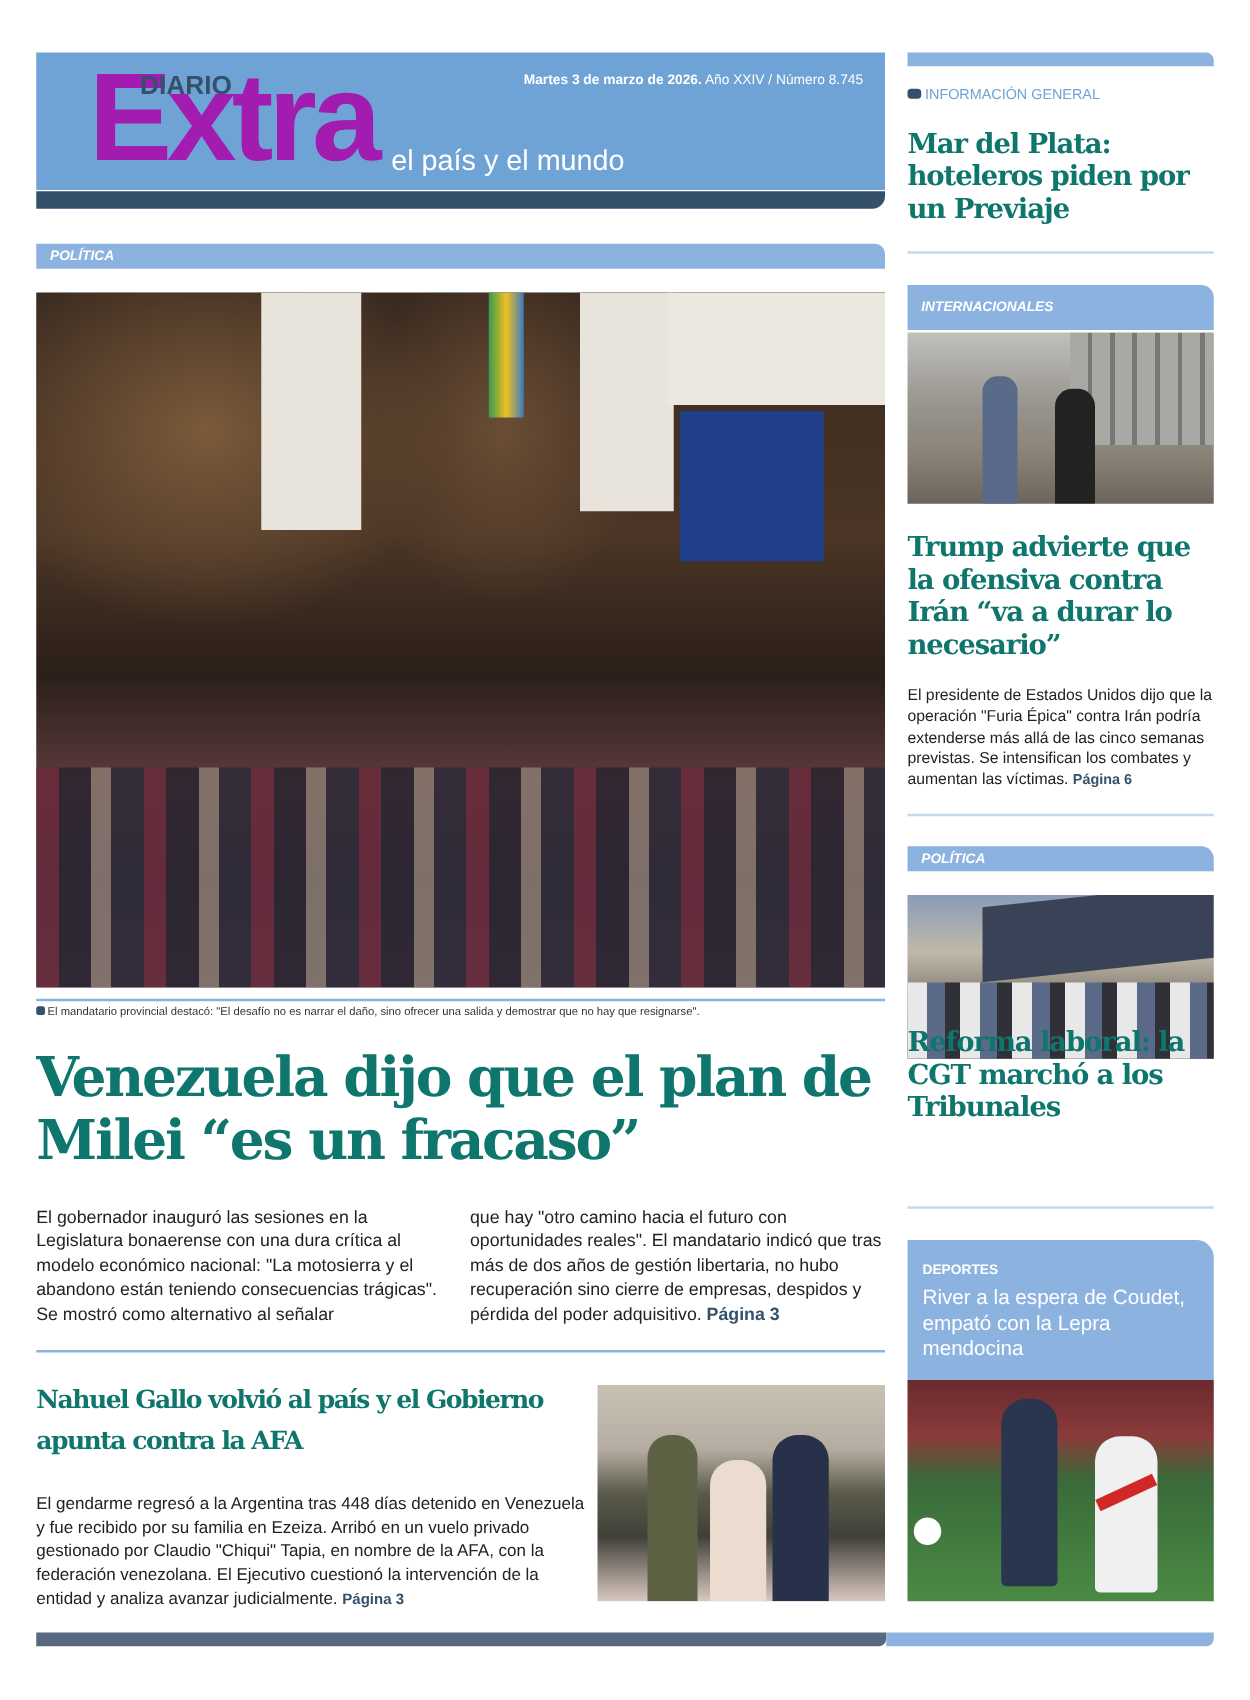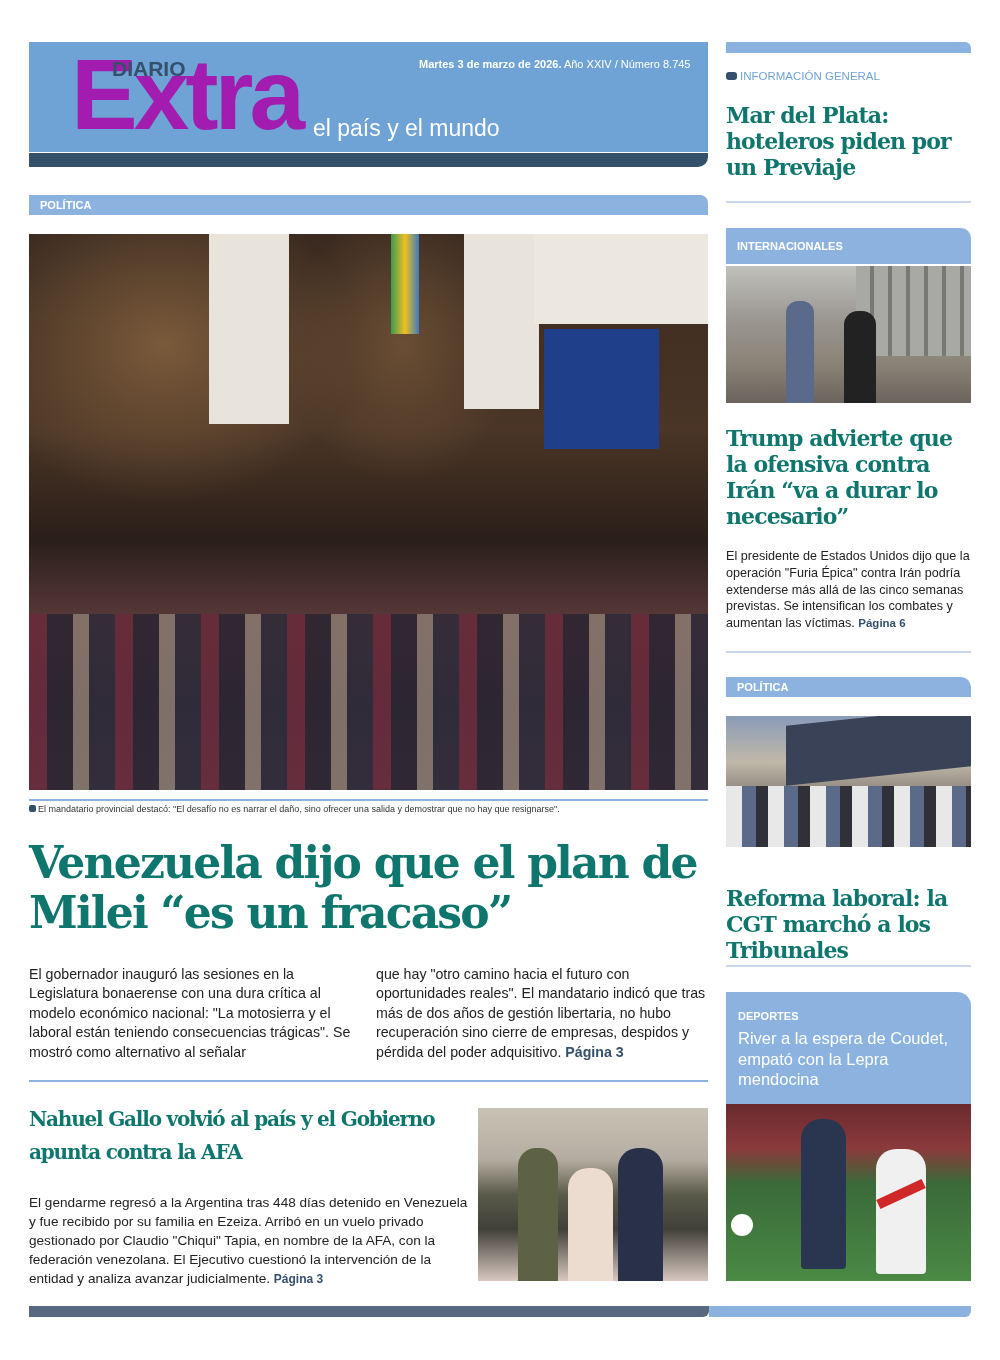--- a/index.html
+++ b/index.html
@@ -9,21 +9,21 @@
   
   .masthead { left: 29px; top: 42px; width: 679px; height: 110px; background: #6fa3d6; }
   .masthead-bar { left: 29px; top: 153px; width: 679px; height: 14px; background: #34506b; border-radius: 0 0 10px 0; }
   .logo-extra { left: 71px; top: 44px; font-family: "Liberation Sans", sans-serif; font-weight: bold; font-size: 100px; color: #a21caf; letter-spacing: -4px; line-height: 100px; }
   .logo-diario { left: 112px; top: 58px; font-weight: bold; font-size: 21px; color: #34506b; line-height: 22px; }
   .logo-tagline { left: 313px; top: 115px; font-size: 23px; color: #ffffff; line-height: 26px; }
   .dateline { right: 300px; top: 58px; font-size: 11px; color: #ffffff; }
   .dateline b { font-weight: bold; }
 
   
-  .band { background: #8cb3e0; color: #ffffff; font-size: 11px; font-weight: bold; padding-left: 11px; display: flex; align-items: center; text-transform: uppercase; }
+  .band { background: #8cb3e0; color: #ffffff; font-size: 11px; font-weight: bold; padding-left: 11px; display: flex; align-items: center; text-transform: uppercase; font-style: italic; }
   .band-politica-main { left: 29px; top: 195px; width: 679px; height: 20px; border-radius: 0 8px 0 0; }
 
   
   .photo { overflow: hidden; }
   .photo-main { left: 29px; top: 234px; width: 679px; height: 556px;
     background:
       radial-gradient(ellipse at 20% 20%, #7a5a3a 0%, transparent 25%),
       radial-gradient(ellipse at 55% 20%, #6a4e34 0%, transparent 22%),
       linear-gradient(180deg, #3a2a20 0%, #4a3526 35%, #2b1f19 55%, #5a3a3a 70%, #3a3040 85%, #504050 100%); }
   .photo-main .col1 { position:absolute; left:180px; top:0; width:80px; height:190px; background:#e8e4dc; }
@@ -72,21 +72,21 @@
   .photo-inter .m1 { position:absolute; left:60px; top:35px; width:28px; height:102px; background:#5a6a8a; border-radius:12px 12px 0 0; }
   .photo-inter .m2 { position:absolute; left:118px; top:45px; width:32px; height:92px; background:#222; border-radius:14px 14px 0 0; }
   .side-h2 { left: 726px; top: 425px; width: 245px; font-size: 22px; line-height: 26px; letter-spacing: -0.9px; }
   .side-body2 { left: 726px; top: 548px; width: 245px; font-size: 12.6px; line-height: 16.8px; }
   .side-rule2 { left: 726px; top: 651px; width: 245px; height: 2px; background: #c8d8ea; }
   .band-pol2 { left: 726px; top: 677px; width: 245px; height: 20px; border-radius: 0 10px 0 0; }
   .photo-pol { left: 726px; top: 716px; width: 245px; height: 131px;
     background: linear-gradient(180deg,#8a9cb8 0%,#c0b8a8 35%,#807870 65%,#4a4a52 100%); }
   .photo-pol .banner { position:absolute; left:60px; top:0; width:185px; height:60px; background:#3a4258; transform: skewY(-6deg); }
   .photo-pol .crowd { position:absolute; left:0; top:70px; width:245px; height:61px; background: repeating-linear-gradient(90deg,#e8e8e8 0 16px,#5a6a88 16px 30px,#303038 30px 42px); }
-  .side-h3 { left: 726px; top: 885px; width: 245px; font-size: 22px; line-height: 26px; letter-spacing: -0.9px; }
+  .side-h3 { left: 726px; top: 821px; width: 245px; font-size: 22px; line-height: 26px; letter-spacing: -0.9px; }
   .side-rule3 { left: 726px; top: 965px; width: 245px; height: 2px; background: #c8d8ea; }
   .sports-box { left: 726px; top: 992px; width: 245px; height: 112px; background: #8cb3e0; border-radius: 0 14px 0 0; }
   .sports-kicker { left: 738px; top: 1010px; font-size: 11px; color: #ffffff; font-weight: bold; }
   .sports-h { left: 738px; top: 1028px; width: 225px; font-size: 16.5px; line-height: 20.5px; color: #ffffff; font-weight: normal; }
   .photo-sport { left: 726px; top: 1104px; width: 245px; height: 177px;
     background: linear-gradient(180deg,#6a2a30 0%,#8a3a3a 25%,#3a6a3a 45%,#4a8a44 100%); }
   .photo-sport .pl1 { position:absolute; left:75px; top:15px; width:45px; height:150px; background:#2a3550; border-radius:20px 20px 4px 4px; }
   .photo-sport .pl2 { position:absolute; left:150px; top:45px; width:50px; height:125px; background:#f0f0f0; border-radius:20px 20px 4px 4px; }
   .photo-sport .stripe { position:absolute; left:150px; top:85px; width:50px; height:10px; background:#d02828; transform: rotate(-25deg); }
   .photo-sport .ball { position:absolute; left:5px; top:110px; width:22px; height:22px; background:#fff; border-radius:50%; }
@@ -114,21 +114,21 @@
   <div class="audience"></div>
 </div>
 
 <div class="abs caption-rule"></div>
 <div class="abs caption">
   <span class="sq"></span><span>El mandatario provincial destacó: "El desafío no es narrar el daño, sino ofrecer una salida y demostrar que no hay que resignarse".</span>
 </div>
 
 <h1 class="abs serif main-headline">Venezuela dijo que el plan de Milei “es un fracaso”</h1>
 
-<p class="abs body main-col1">El gobernador inauguró las sesiones en la Legislatura bonaerense con una dura crítica al modelo económico nacional: "La motosierra y el laboral están teniendo consecuencias trágicas". Se mostró como alternativo al señalar</p>
+<p class="abs body main-col1">El gobernador inauguró las sesiones en la Legislatura bonaerense con una dura crítica al modelo económico nacional: "La motosierra y el abandono están teniendo consecuencias trágicas". Se mostró como alternativo al señalar</p>
 <p class="abs body main-col2">
   <span>que hay "otro camino hacia el futuro con oportunidades reales". El mandatario indicó que tras más de dos años de gestión libertaria, no hubo recuperación sino cierre de empresas, despidos y pérdida del poder adquisitivo. </span><span class="page-ref">Página 3</span>
 </p>
 
 <div class="abs rule-blue rule-main-bottom"></div>
 
 <h2 class="abs serif sec-headline">Nahuel Gallo volvió al país y el Gobierno apunta contra la AFA</h2>
 <p class="abs body sec-body">
   <span>El gendarme regresó a la Argentina tras 448 días detenido en Venezuela y fue recibido por su familia en Ezeiza. Arribó en un vuelo privado gestionado por Claudio "Chiqui" Tapia, en nombre de la AFA, con la federación venezolana. El Ejecutivo cuestionó la intervención de la entidad y analiza avanzar judicialmente. </span><span class="page-ref" style="font-size:12px;">Página 3</span>
 </p>

